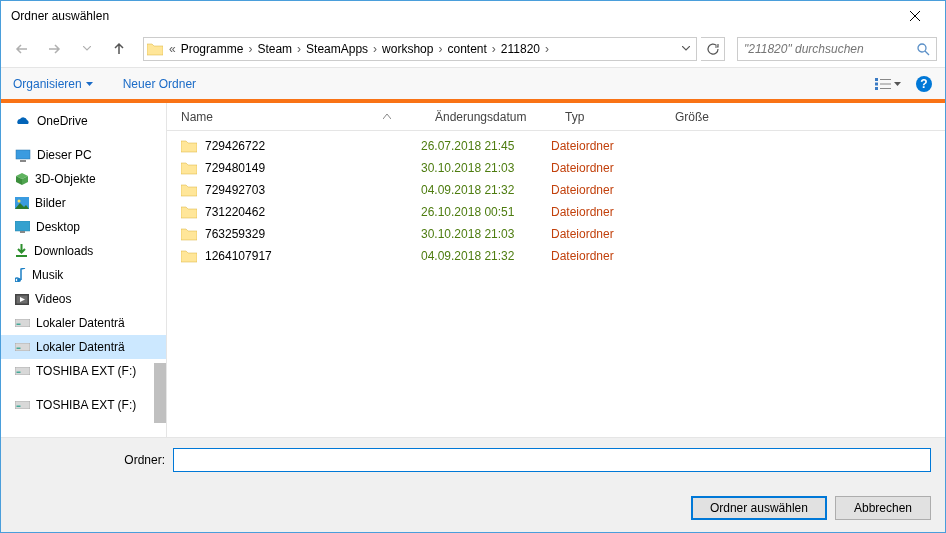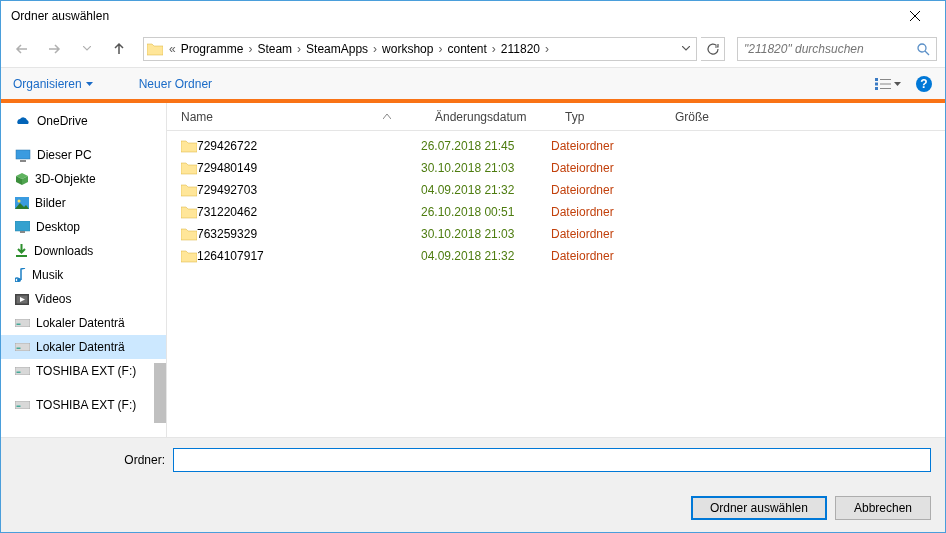--- a/index.html
+++ b/index.html
@@ -13,39 +13,39 @@
 .breadcrumb-box { flex: 1; height: 24px; border: 1px solid #cccccc; display: flex; align-items: center; background: #fff; margin-left: 6px; }
 .folder-glyph { width: 22px; height: 100%; display: flex; align-items: center; justify-content: center; }
 .crumb { padding: 0 2px; cursor: pointer; height: 100%; display: flex; align-items: center; }
 .sep { padding: 0 3px; color: #606060; display: flex; align-items: center; }
 .bc-drop { width: 20px; display: flex; align-items: center; justify-content: center; cursor: pointer; }
 .refresh { width: 24px; height: 24px; border: 1px solid #cccccc; border-left: none; display: flex; align-items: center; justify-content: center; cursor: pointer; }
 .searchbox { width: 200px; height: 24px; border: 1px solid #cccccc; margin-left: 8px; display: flex; align-items: center; padding: 0 6px; }
 .searchbox input { border: none; outline: none; flex: 1; font-size: 12px; font-style: italic; color: #777; }
 .toolbar { height: 36px; background: #f8f8f8; border-top: 1px solid #e5e5e5; border-bottom: 4px solid #f97316; display: flex; align-items: center; padding: 0 12px; }
 .toolbar .org { color: #1a6bc7; cursor: pointer; display: flex; align-items: center; gap: 4px; }
-.toolbar .nf { color: #1a6bc7; margin-left: 46px; cursor: pointer; }
+.toolbar .nf { color: #1a6bc7; margin-left: 30px; cursor: pointer; }
 .toolbar .right { margin-left: auto; display: flex; align-items: center; gap: 14px; }
 .main { flex: 1; display: flex; overflow: hidden; }
 .sidebar { width: 166px; border-right: 1px solid #e5e5e5; overflow-y: auto; padding-top: 6px; }
 .sb-item { height: 24px; display: flex; align-items: center; padding-left: 14px; cursor: pointer; gap: 6px; white-space: nowrap; overflow: hidden; }
 .sb-item.sub { }
 .sb-item.sel { background: #cce8ff; }
 .sb-sep { height: 10px; }
 .sb-scroll { position: absolute; right: 0; top: 260px; width: 12px; height: 60px; background: #c0c0c0; }
 .filepane { flex: 1; display: flex; flex-direction: column; }
 .colheaders { height: 28px; border-bottom: 1px solid #e5e5e5; display: flex; align-items: center; }
 .ch { padding-left: 14px; color: #444; cursor: pointer; display: flex; align-items: center; gap: 6px; }
 .ch-name { width: 254px; }
 .ch-date { width: 130px; }
 .ch-type { width: 110px; }
 .ch-size { width: 90px; }
 .rows { flex: 1; overflow-y: auto; padding-top: 4px; }
 .row { height: 22px; display: flex; align-items: center; cursor: pointer; }
-.cell-name { width: 254px; padding-left: 14px; display: flex; align-items: flex-end; }
+.cell-name { width: 254px; padding-left: 14px; display: flex; align-items: flex-end; gap: 8px; }
 .cell-date { width: 130px; color: #4d7c0f; }
 .cell-type { width: 110px; color: #c2410c; }
 .bottom { border-top: 1px solid #e5e5e5; background: #f0f0f0; padding: 10px 14px 12px 14px; }
 .inputrow { display: flex; align-items: center; gap: 8px; margin-bottom: 24px; }
 .inputrow label { width: 150px; text-align: right; }
 .inputrow input { flex: 1; height: 24px; border: 1px solid #0078d7; outline: none; padding: 0 6px; font-size: 12px; }
 .btnrow { display: flex; justify-content: flex-end; gap: 8px; }
 .btn { height: 24px; padding: 0 18px; border: 1px solid #adadad; background: #e1e1e1; cursor: pointer; font-size: 12px; display: flex; align-items: center; }
 .btn.primary { border: 1px solid #0078d7; box-shadow: inset 0 0 0 1px #0078d7; }
 svg { display: block; }

